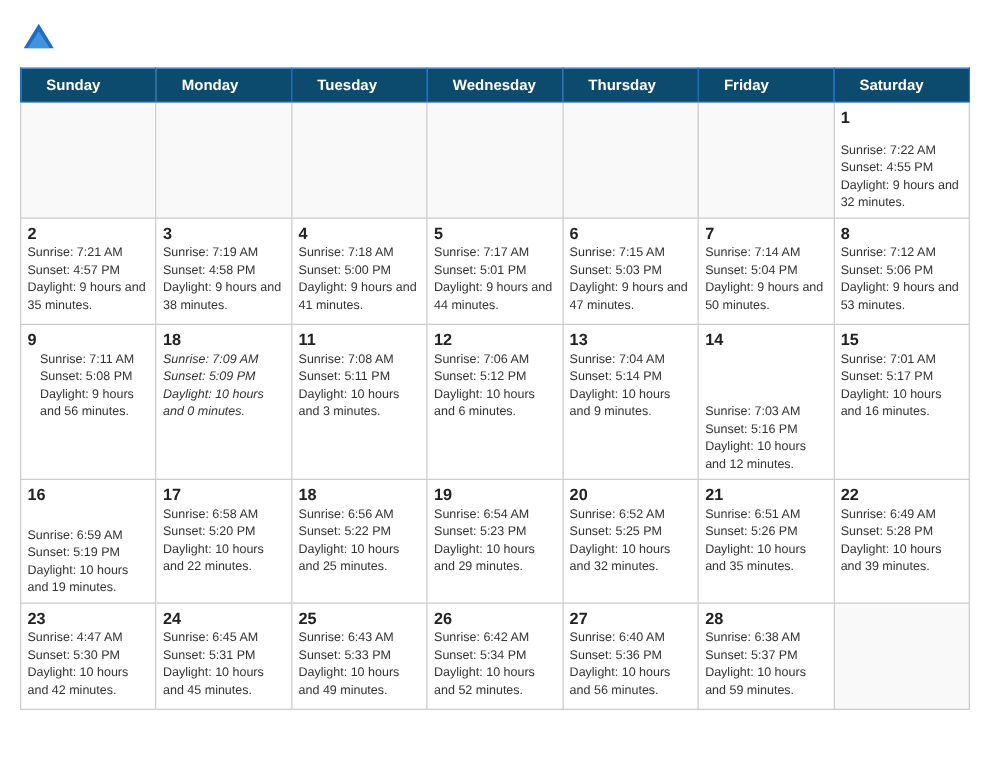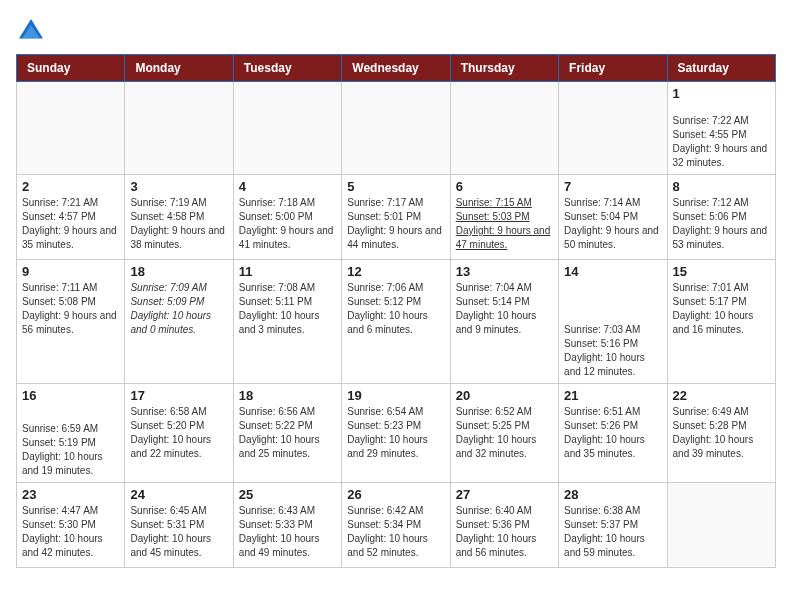--- a/index.html
+++ b/index.html
@@ -44,23 +44,23 @@
     .location {
       font-size: 14px;
       color: #444;
     }
     .calendar {
       width: 100%;
       border-collapse: collapse;
       font-size: 11px;
     }
     .calendar th {
-      background: #7f1d1d;
+      background: #0c4a6e;
       color: #fff;
-      padding: 6px 10px;
+      padding: 6px 20px;
       text-align: left;
       font-size: 12px;
       font-weight: bold;
       border: 1px solid #1a6fc4;
     }
     .calendar td {
       vertical-align: top;
       border: 1px solid #ccc;
       padding: 4px 5px;
       width: calc(100% / 7);
@@ -151,41 +151,41 @@
 Daylight: 9 hours and 41 minutes.</div>
         </td>
         <td>
           <span class="day-num">5</span>
           <div class="day-info" style="white-space: pre-line;">Sunrise: 7:17 AM
 Sunset: 5:01 PM
 Daylight: 9 hours and 44 minutes.</div>
         </td>
         <td>
           <span class="day-num">6</span>
-          <div class="day-info" style="white-space: pre-line; text-decoration: underline;">Sunrise: 7:15 AM
+          <div class="day-info" style="white-space: pre-line;">Sunrise: 7:15 AM
 Sunset: 5:03 PM
 Daylight: 9 hours and 47 minutes.</div>
         </td>
         <td>
           <span class="day-num">7</span>
           <div class="day-info" style="white-space: pre-line;">Sunrise: 7:14 AM
 Sunset: 5:04 PM
 Daylight: 9 hours and 50 minutes.</div>
         </td>
         <td>
           <span class="day-num">8</span>
           <div class="day-info" style="white-space: pre-line;">Sunrise: 7:12 AM
 Sunset: 5:06 PM
 Daylight: 9 hours and 53 minutes.</div>
         </td>
       </tr>
       <tr>
         <td>
           <span class="day-num">9</span>
-          <div class="day-info" style="white-space: pre-line;">Sunrise: 7:11 AM
+          <div class="day-info" style="white-space: pre-line; margin-left: 10px;">Sunrise: 7:11 AM
 Sunset: 5:08 PM
 Daylight: 9 hours and 56 minutes.</div>
         </td>
         <td>
           <span class="day-num">18</span>
           <div class="day-info" style="white-space: pre-line; font-style: italic;">Sunrise: 7:09 AM
 Sunset: 5:09 PM
 Daylight: 10 hours and 0 minutes.</div>
         </td>
         <td>

